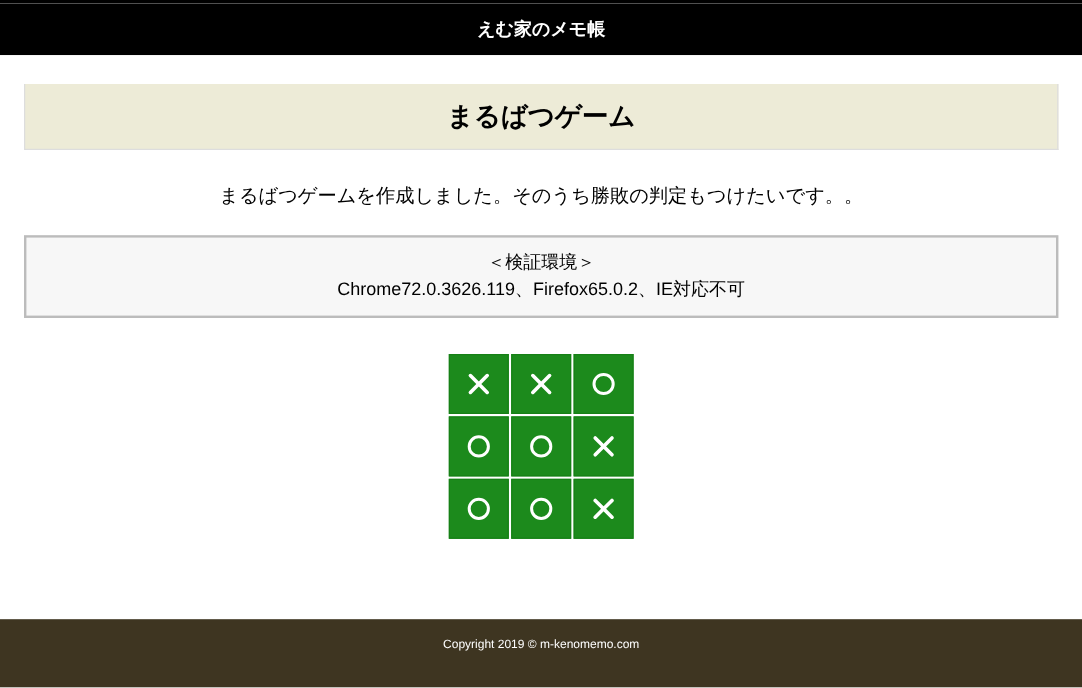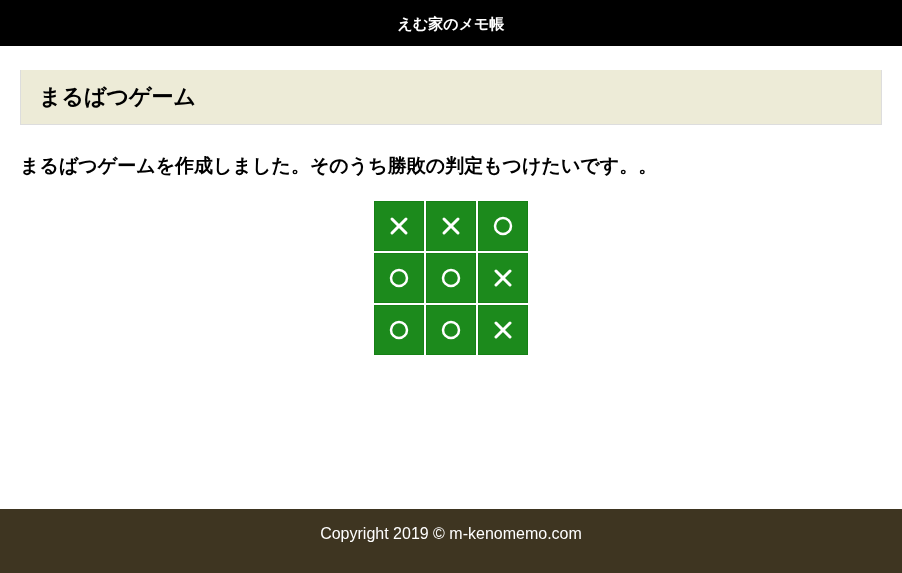--- a/index.html
+++ b/index.html
@@ -17,35 +17,35 @@
       color: #fff;
       text-align: center;
       padding: 12px;
       font-weight: bold;
       font-size: 15px;
     }
     .main {
       flex: 1;
       padding: 24px 20px 0 20px;
       background: #fff;
+      text-align: center;
     }
     .page-title {
       background: #edebd7;
       padding: 12px 18px;
       font-size: 22px;
       font-weight: bold;
       border-left: 1px solid #ddd;
       border-right: 1px solid #ddd;
       border-bottom: 1px solid #ddd;
       margin-bottom: 28px;
     }
     .description {
-      font-size: 19px;
+      font-size: 16px;
       margin-bottom: 22px;
-      font-weight: bold;
     }
     .env-box {
       border: 2px solid #bcbcbc;
       background: #f7f7f7;
       padding: 10px 14px;
       font-size: 15px;
       line-height: 1.5;
       margin-bottom: 30px;
     }
     .board {
@@ -62,36 +62,40 @@
       align-items: center;
       justify-content: center;
       cursor: pointer;
       border: 1px solid #168016;
     }
     .footer {
       background: #3e3521;
       color: #fff;
       text-align: center;
       padding: 16px 0 30px 0;
-      font-size: 16px;
+      font-size: 10px;
       margin-top: 30px;
     }
     .env-line { display: block; }
   </style>
 </head>
 <body>
 
 <div class="header">
   <span>えむ家のメモ帳</span>
 </div>
 
 <div class="main">
   <h1 class="page-title">まるばつゲーム</h1>
   <p class="description">まるばつゲームを作成しました。そのうち勝敗の判定もつけたいです。。</p>
 
+  <div class="env-box">
+    <span class="env-line">＜検証環境＞</span>
+    <span class="env-line">Chrome72.0.3626.119、Firefox65.0.2、IE対応不可</span>
+  </div>
 
   <div class="board">
     <div class="cell">
         <svg width="22" height="22" viewBox="0 0 22 22">
           <line x1="4" y1="4" x2="18" y2="18" stroke="#fff" stroke-width="3" stroke-linecap="round"></line>
           <line x1="18" y1="4" x2="4" y2="18" stroke="#fff" stroke-width="3" stroke-linecap="round"></line>
         </svg>
       </div>
     <div class="cell">
         <svg width="22" height="22" viewBox="0 0 22 22">

